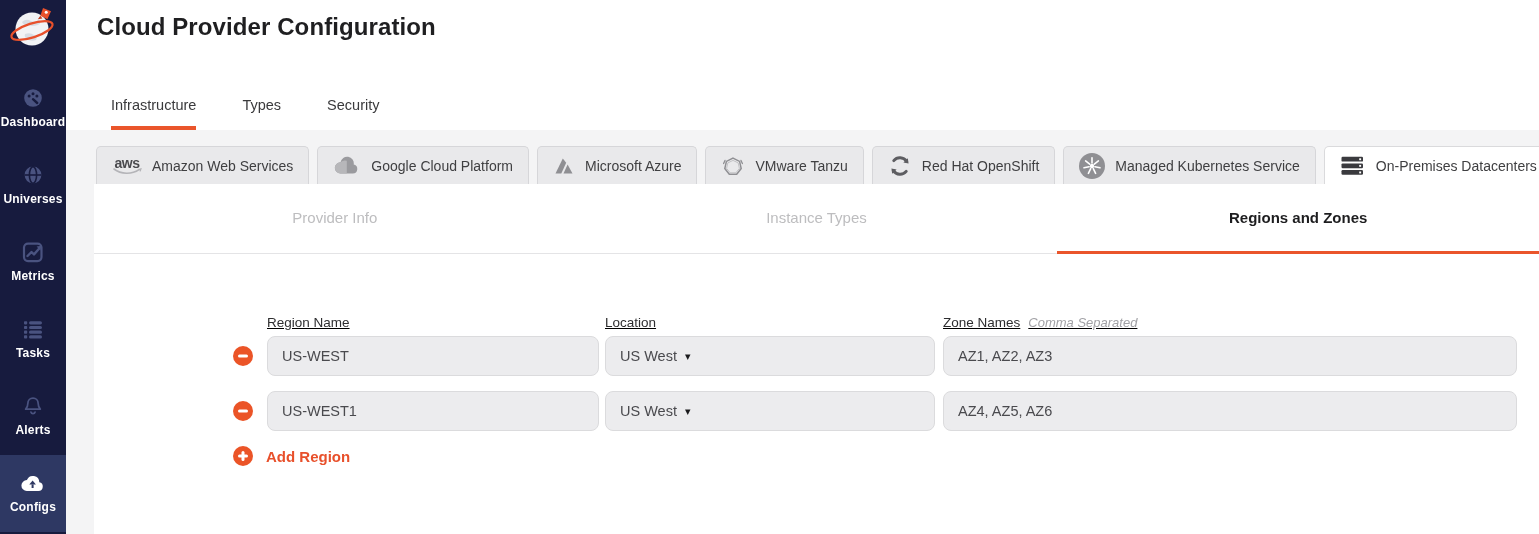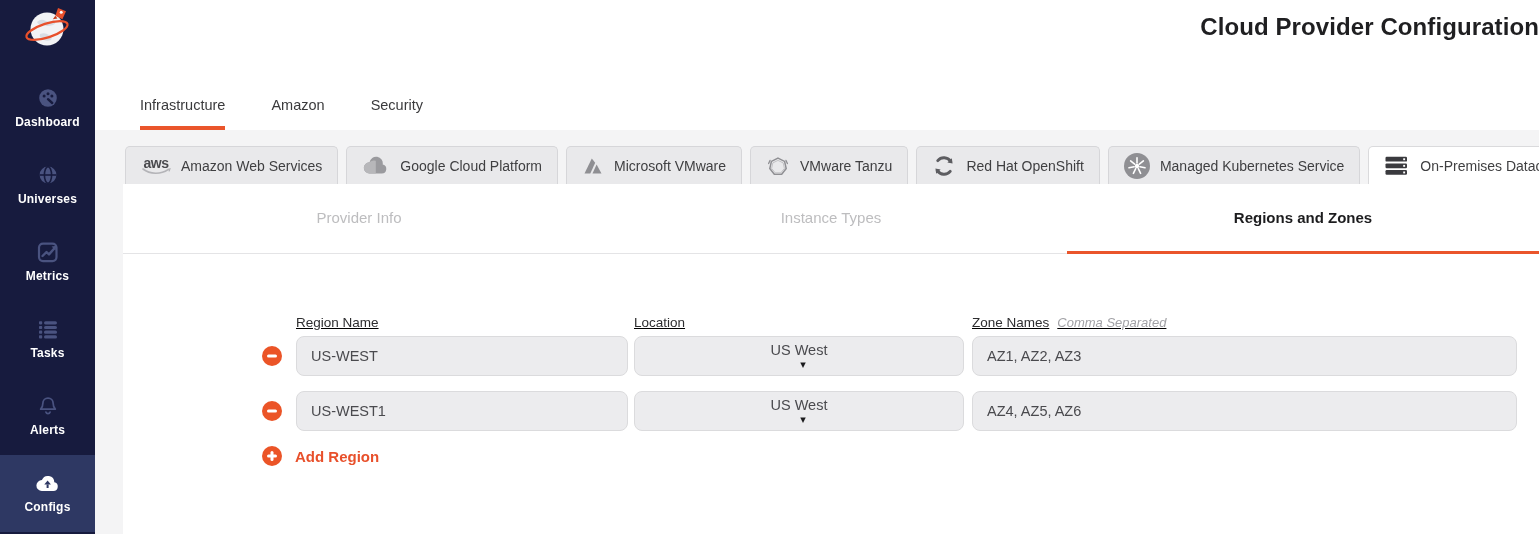--- a/index.html
+++ b/index.html
@@ -1,31 +1,31 @@
 <!DOCTYPE html>
 <html><head>
 <meta charset="utf-8">
 <style>
   * { margin:0; padding:0; box-sizing:border-box; }
   html,body { width:1539px; height:534px; overflow:hidden; background:#fff;
     font-family:"Liberation Sans", sans-serif; }
   .app { display:flex; width:1539px; height:534px; }
 
   
-  .sidebar { width:95px; height:534px; background:#171B3E; flex:none; display:flex; flex-direction:column; }
+  .sidebar { width:66px; height:534px; background:#171B3E; flex:none; display:flex; flex-direction:column; }
   .logo-wrap { height:70px; display:flex; justify-content:center; align-items:flex-start; padding-top:3px; cursor:pointer; }
   .nav-item { height:77px; display:flex; flex-direction:column; align-items:center; padding-top:16px; cursor:pointer; }
   .nav-item.active { background:#2E3863; }
   .nav-icon { height:24px; display:flex; align-items:center; justify-content:center; }
   .nav-label { margin-top:5px; color:#fff; font-size:12px; font-weight:700; letter-spacing:.2px; }
 
   
   .main { flex:1; display:flex; flex-direction:column; background:#F4F4F5; min-width:0; }
   .topbar { background:#fff; height:130px; padding:13px 0 0 31px; position:relative; flex:none; }
-  .page-title { font-size:24px; font-weight:700; color:#1f1f21; letter-spacing:.1px;text-align:right; }
+  .page-title { font-size:24px; font-weight:700; color:#1f1f21; letter-spacing:.1px; }
   .main-tabs { position:absolute; left:45px; bottom:0; display:flex; gap:46px; }
   .main-tab { font-size:14.5px; color:#3a3a3c; padding-bottom:13px; cursor:pointer; border-bottom:4px solid transparent; }
   .main-tab.active { border-bottom-color:#EA552B; }
 
   .content { padding-top:16px; flex:1; display:flex; flex-direction:column; min-height:0; }
 
   
   .provider-tabs { display:flex; gap:8px; margin-left:30px; white-space:nowrap; overflow:hidden; flex:none; position:relative; z-index:2; }
   .provider-tab { height:38px; display:inline-flex; align-items:center; gap:10px; padding:0 15px;
     background:#E9E9EB; border:1px solid #D6D6D9; border-bottom:none; border-radius:5px 5px 0 0;
@@ -51,21 +51,21 @@
   .cell-region { width:332px; margin-right:6px; flex:none; }
   .cell-location { width:330px; margin-right:8px; flex:none; }
   .cell-zones { flex:1; min-width:0; }
   .hdr-row { margin-top:24px; margin-bottom:6px; align-items:flex-end;text-decoration:underline; }
   .hdr-label { font-size:13.5px; color:#2e2e30; }
   .hdr-hint { font-size:13px; color:#a2a2a6; font-style:italic; margin-left:8px; }
   .data-row { margin-bottom:15px; }
 
   .field, .select { height:40px; background:#ECECEE; border:1px solid #DBDBDD; border-radius:8px;
     width:100%; font-family:"Liberation Sans",sans-serif; font-size:14.5px; color:#4a4a4e; padding:0 14px; }
-  .select { display:flex; align-items:center; justify-content:center; cursor:pointer;flex-direction:column; }
+  .select { display:flex; align-items:center; justify-content:flex-start; cursor:pointer; }
   .caret { font-size:11px; color:#1a1a1c; margin-left:8px; }
 
   .circle-btn { width:20px; height:20px; border-radius:50%; background:#EB5427; position:relative; cursor:pointer; border:none; padding:0; display:block; }
   .circle-btn .bar { position:absolute; left:50%; top:50%; transform:translate(-50%,-50%); width:10px; height:3px; background:#fff; border-radius:1.5px; }
   .circle-btn .bar.v { width:3px; height:10px; }
 
   .add-region { display:flex; align-items:center; gap:13px; padding-left:139px; margin-top:8px; cursor:pointer; width:max-content; }
   .add-label { color:#E8502B; font-weight:700; font-size:15px; }
 </style>
 </head>
@@ -160,21 +160,21 @@
       <span class="nav-label">Configs</span>
     </div>
   </nav>
 
   <div class="main">
 
     <header class="topbar">
       <h1 class="page-title">Cloud Provider Configuration</h1>
       <div class="main-tabs">
         <div class="main-tab active">Infrastructure</div>
-        <div class="main-tab">Amazon</div>
+        <div class="main-tab">Types</div>
         <div class="main-tab">Security</div>
       </div>
     </header>
 
     <div class="content">
 
       <div class="provider-tabs">
 
         <div class="provider-tab">
           <span class="p-icon aws-logo">
@@ -197,21 +197,21 @@
           <span>Google Cloud Platform</span>
         </div>
 
         <div class="provider-tab">
           <span class="p-icon">
             <svg width="22" height="20" viewBox="0 0 22 20">
               <polygon points="2.5,17.5 9.8,2.5 13.2,6.8 8.3,17.5" fill="#8f8f93"></polygon>
               <polygon points="10.5,17.5 14.6,8.6 19.5,17.5" fill="#8f8f93"></polygon>
             </svg>
           </span>
-          <span>Microsoft VMware</span>
+          <span>Microsoft Azure</span>
         </div>
 
         <div class="provider-tab">
           <span class="p-icon">
             <svg width="24" height="22" viewBox="0 0 24 22">
               <polygon points="12,3.2 18.6,6.4 20.2,13.5 15.7,19.2 8.3,19.2 3.8,13.5 5.4,6.4" fill="none" stroke="#8f8f93" stroke-width="1.5"></polygon>
               <polygon points="12,5.4 17.2,7.9 18.4,13.4 14.9,17.8 9.1,17.8 5.6,13.4 6.8,7.9" fill="none" stroke="#c2c2c5" stroke-width="1"></polygon>
               <path d="M2.6 8.6 L4 5.4" stroke="#8f8f93" stroke-width="1.3" stroke-linecap="round"></path>
               <path d="M21.4 8.6 L20 5.4" stroke="#8f8f93" stroke-width="1.3" stroke-linecap="round"></path>
             </svg>

